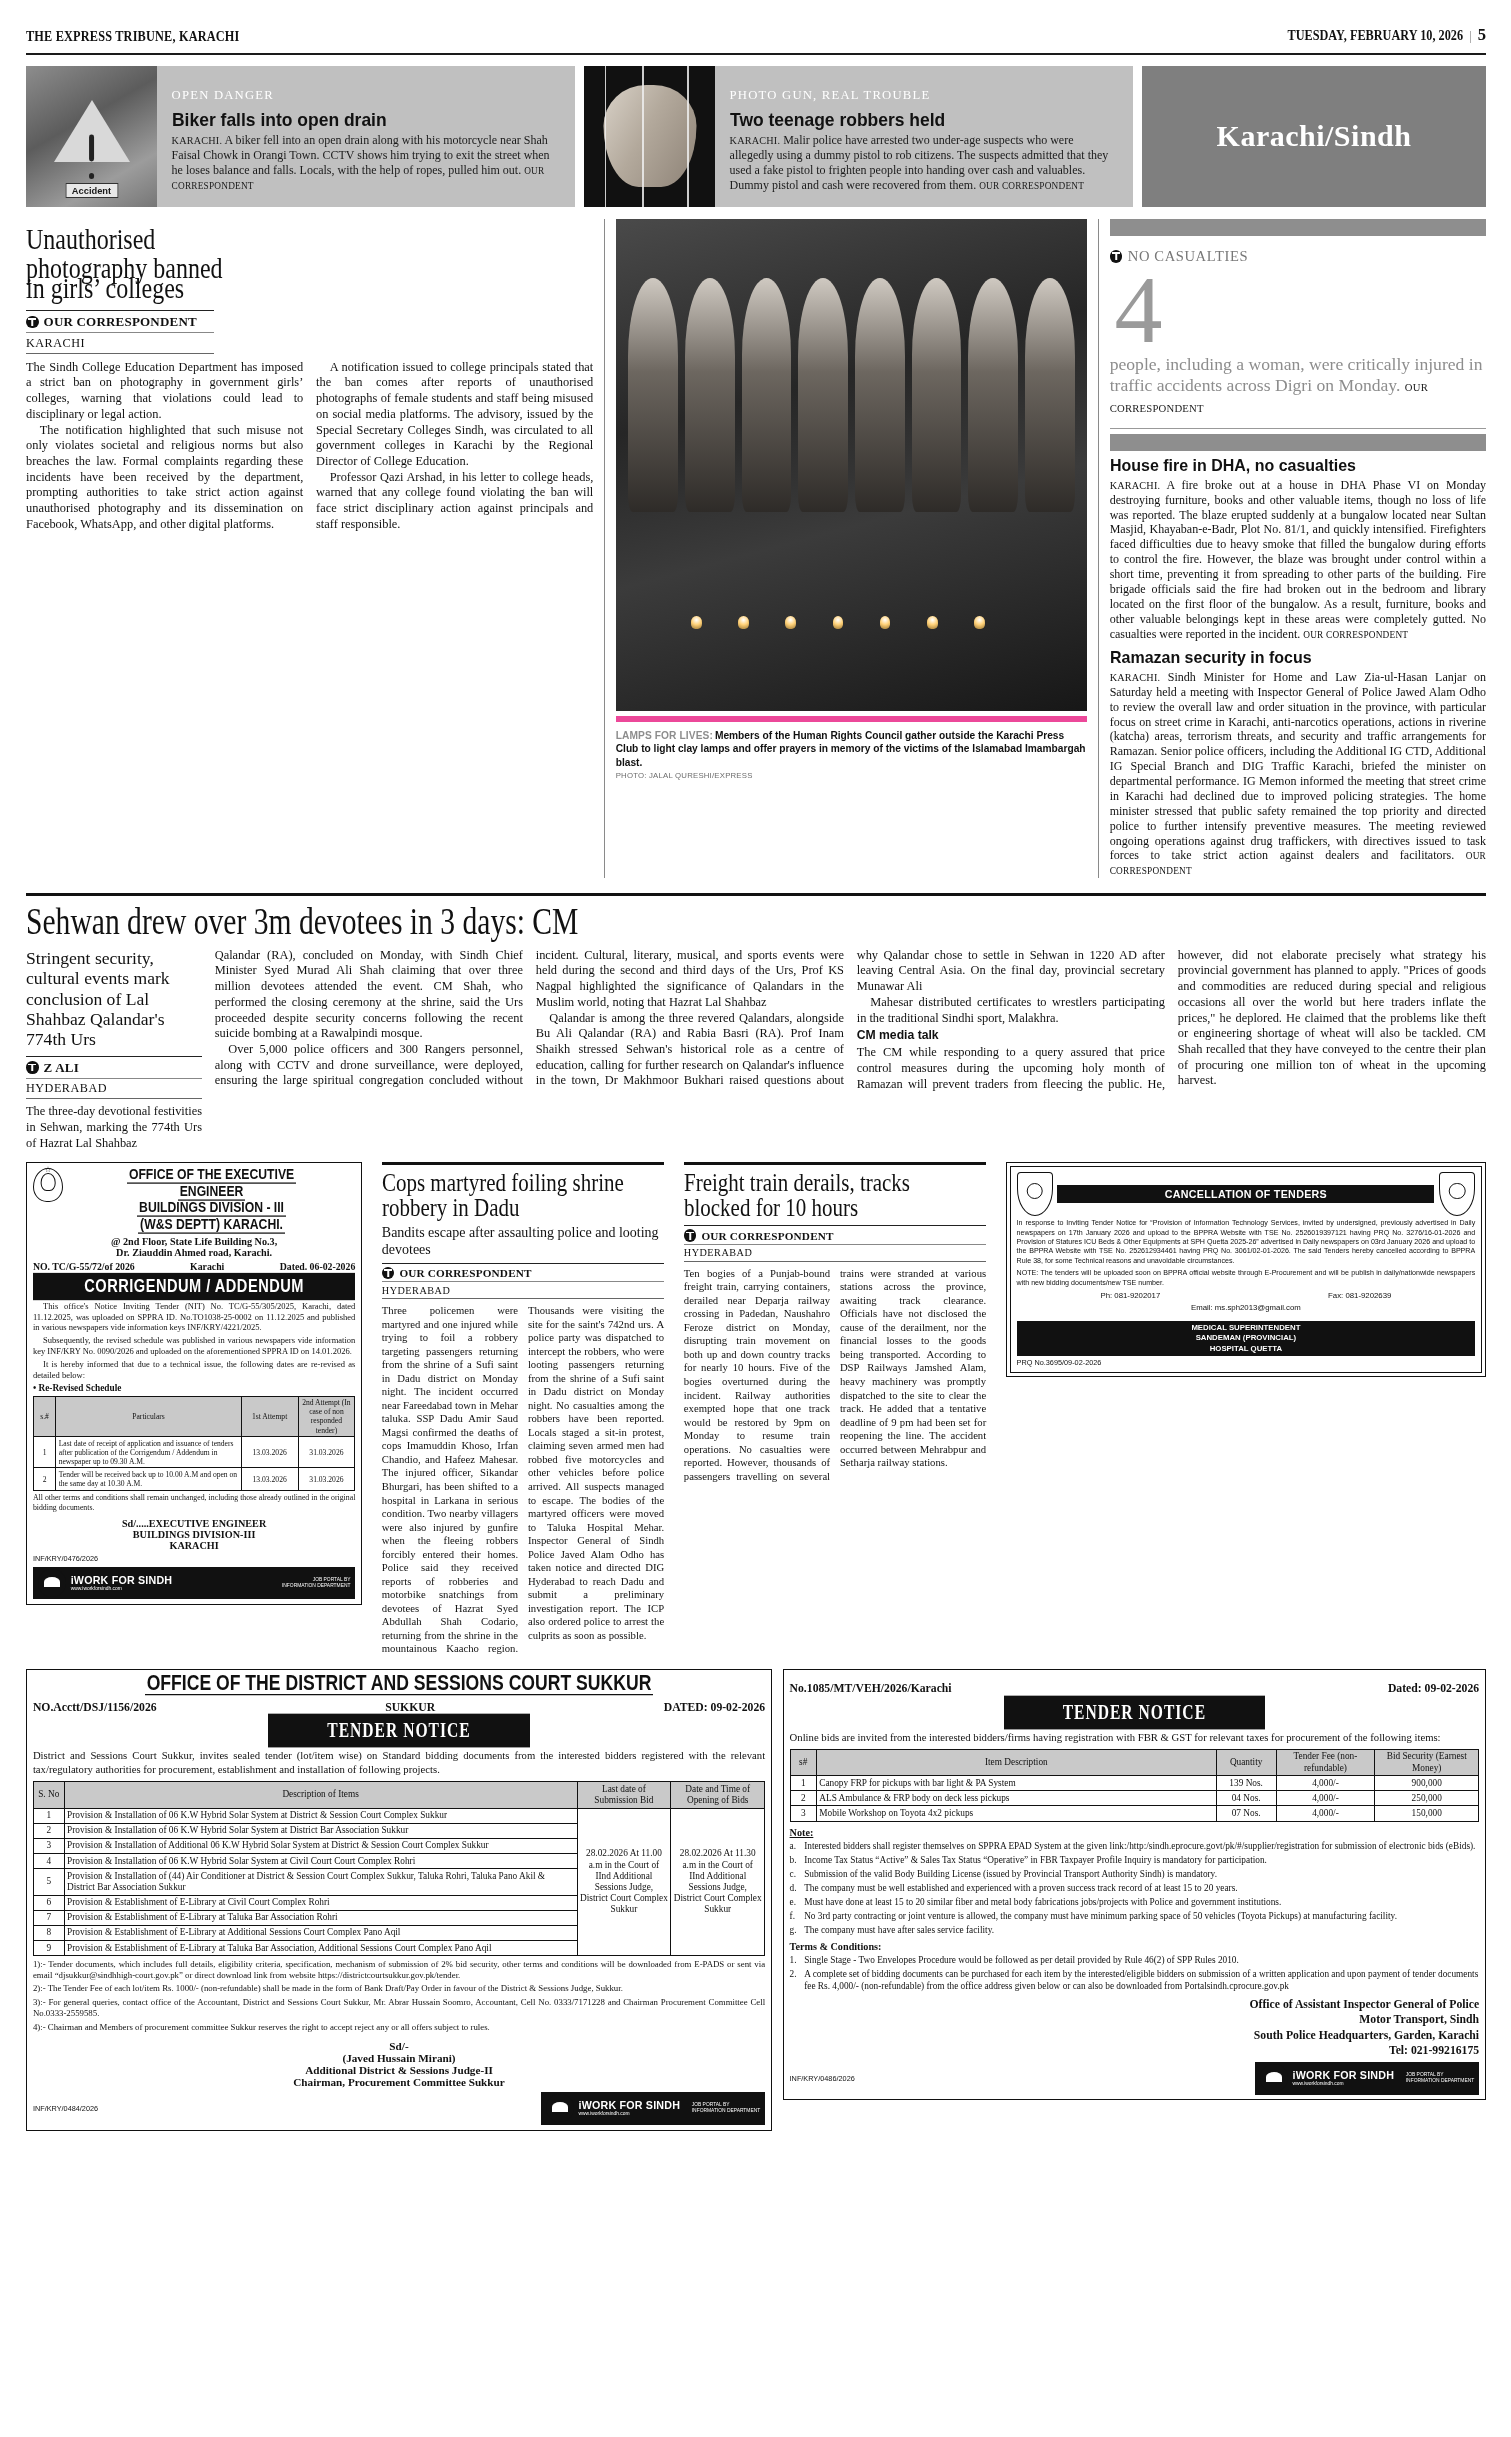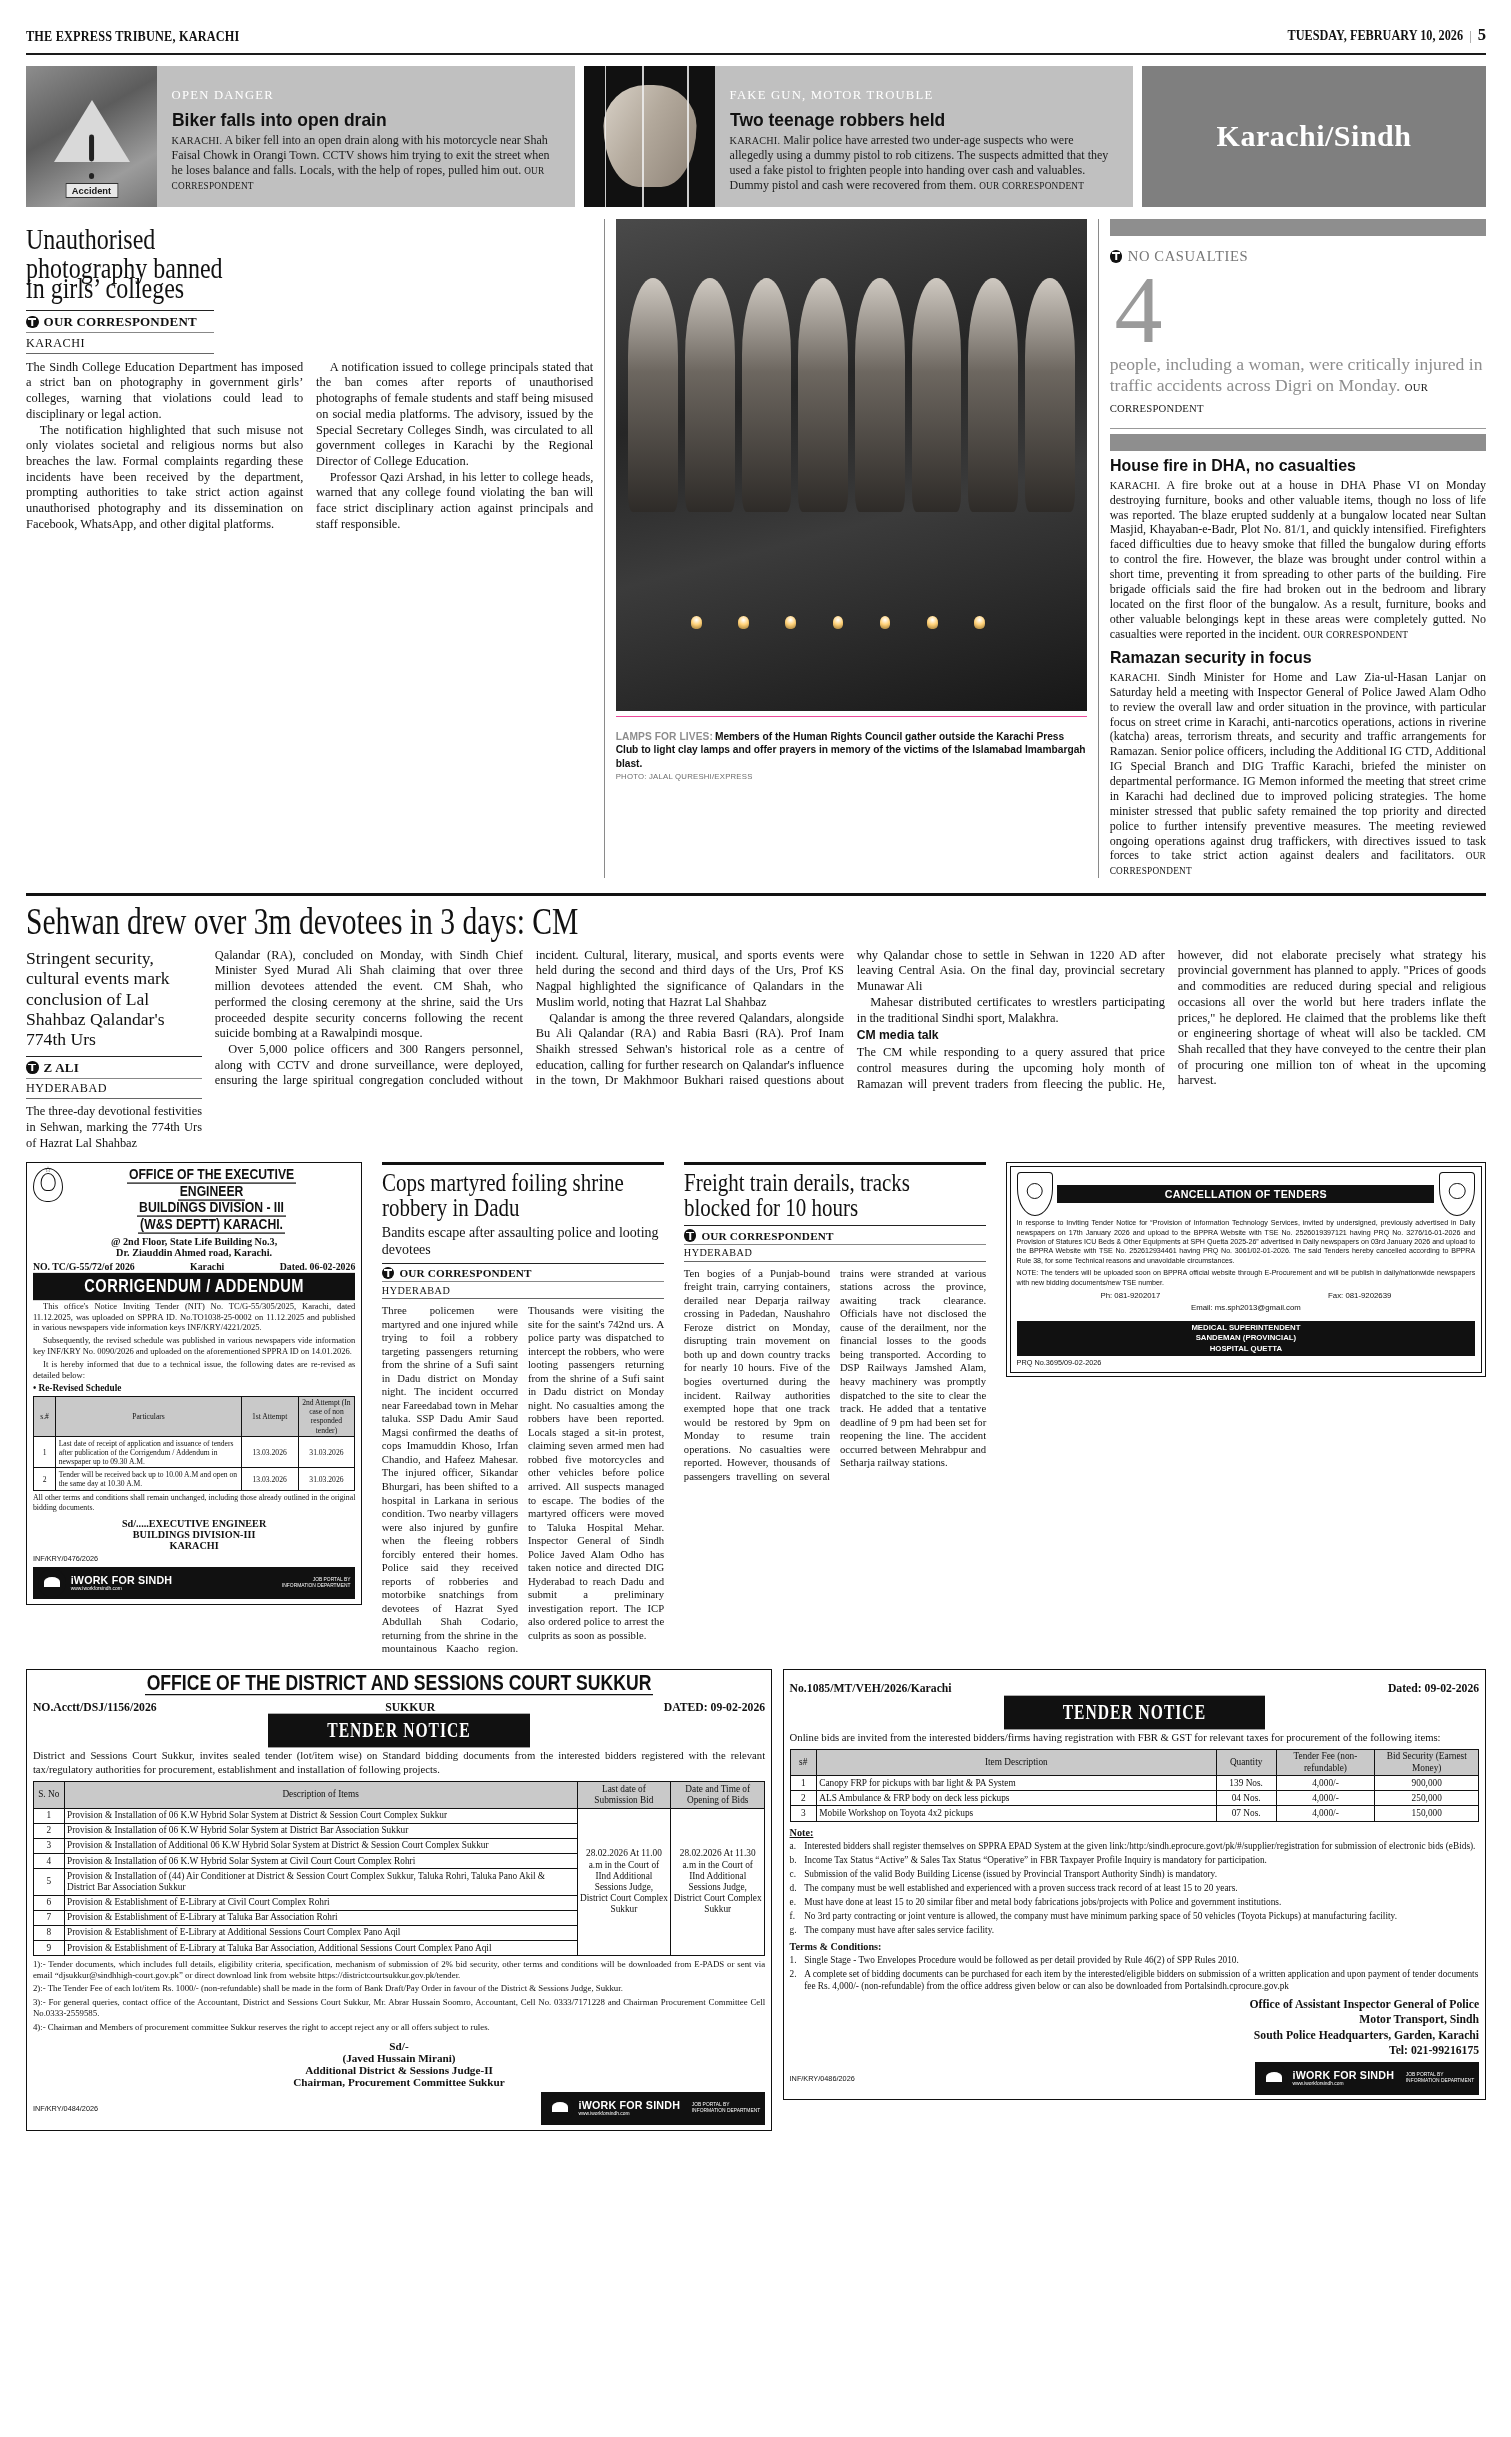--- a/index.html
+++ b/index.html
@@ -61,21 +61,21 @@
   .bodytext{font-size:12.4px;line-height:1.265;text-align:justify;hyphens:auto;}
   .bodytext p{margin:0;text-indent:1.1em;}
   .bodytext p.first{text-indent:0;}
 
   
   .photo-frame{width:100%;height:492px;background:#2b2b2b;position:relative;overflow:hidden;}
   .photo-bg{position:absolute;inset:0;background:linear-gradient(165deg,#4a4a4a 0%,#262626 35%,#3b3b3b 60%,#171717 100%);}
   .lamp{position:absolute;bottom:82px;width:10.7px;height:12.7px;background:radial-gradient(circle at 50% 30%,#fff 0%,#ffd27a 45%,#9a7532 100%);border-radius:50% 50% 40% 40%;}
   .crowdrow{position:absolute;left:0;right:0;top:59px;height:234px;display:flex;gap:6.8px;padding:0 12.7px;}
   .person{flex:1;background:linear-gradient(180deg,#cfc9c1 0%,#6d6760 40%,#2e2b28 100%);border-radius:54% 54% 10% 10%/36% 36% 8% 8%;}
-  .caption{margin-top:5.9px;border-top:1px solid #ec4899;padding-top:13px;}
+  .caption{margin-top:5.9px;border-top:6px solid #ec4899;padding-top:7px;}
   .cap-kicker{font-family:"Liberation Sans",sans-serif;font-weight:bold;font-size:10.2px;color:#8d8d8d;letter-spacing:0.1px;}
   .cap-text{font-family:"Liberation Sans",sans-serif;font-weight:bold;font-size:10.2px;line-height:1.28;color:#111;}
   .cap-credit{font-family:"Liberation Sans",sans-serif;font-size:7.8px;color:#6d6d6d;letter-spacing:0.2px;margin-top:2.4px;}
 
   
   .grey-bar{height:17.6px;background:#8e8e8e;}
   .nocas-label{display:flex;align-items:center;gap:5.4px;margin-top:11.7px;}
   .nocas-label .txt{font-family:"Liberation Serif",serif;font-size:14.6px;color:#777;letter-spacing:0.6px;}
   .bignum{font-family:"Liberation Serif",serif;font-size:96px;line-height:.88;color:#9a9a9a;margin:2.9px 0 2px 4.9px;}
   .nocas-desc{font-family:"Liberation Serif",serif;font-size:17.6px;line-height:1.2;color:#8d8d8d;}
@@ -189,21 +189,21 @@
     </div>
 
     <div class="promo-card">
       <div class="promo-photo p2">
         <div class="fist"></div>
         <div class="fist-l" style="left:20.5px;top:0;"></div>
         <div class="fist-l" style="left:58px;top:0;"></div>
         <div class="fist-l" style="left:103px;top:0;"></div>
       </div>
       <div class="promo-text">
-        <div class="kicker">FAKE GUN, MOTOR TROUBLE</div>
+        <div class="kicker">PHOTO GUN, REAL TROUBLE</div>
         <div class="promo-head">Two teenage robbers held</div>
         <div class="promo-body">
           <span class="dateline">KARACHI.</span>
           <span>Malir police have arrested two under-age suspects who were allegedly using a dummy pistol to rob citizens. The suspects admitted that they used a fake pistol to frighten people into handing over cash and valuables. Dummy pistol and cash were recovered from them.</span>
           <span class="credit">OUR CORRESPONDENT</span>
         </div>
       </div>
     </div>
 
     <div class="promo-brand">

